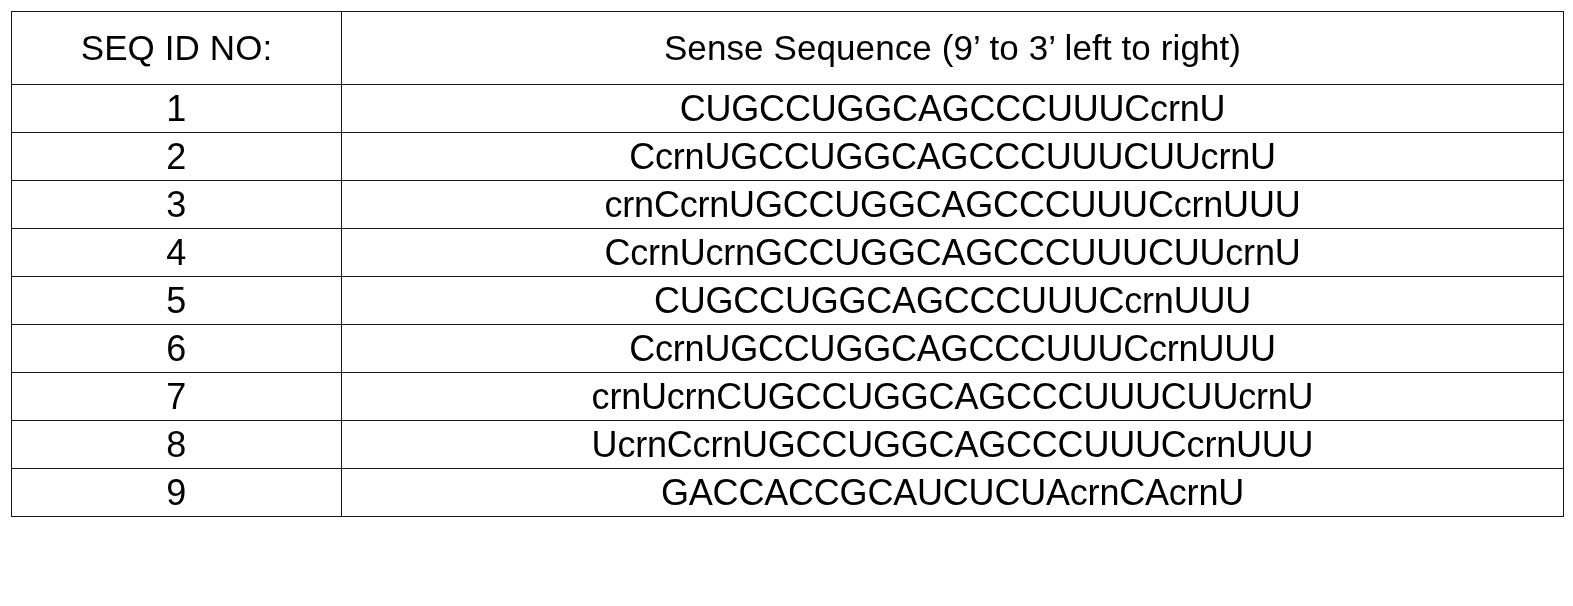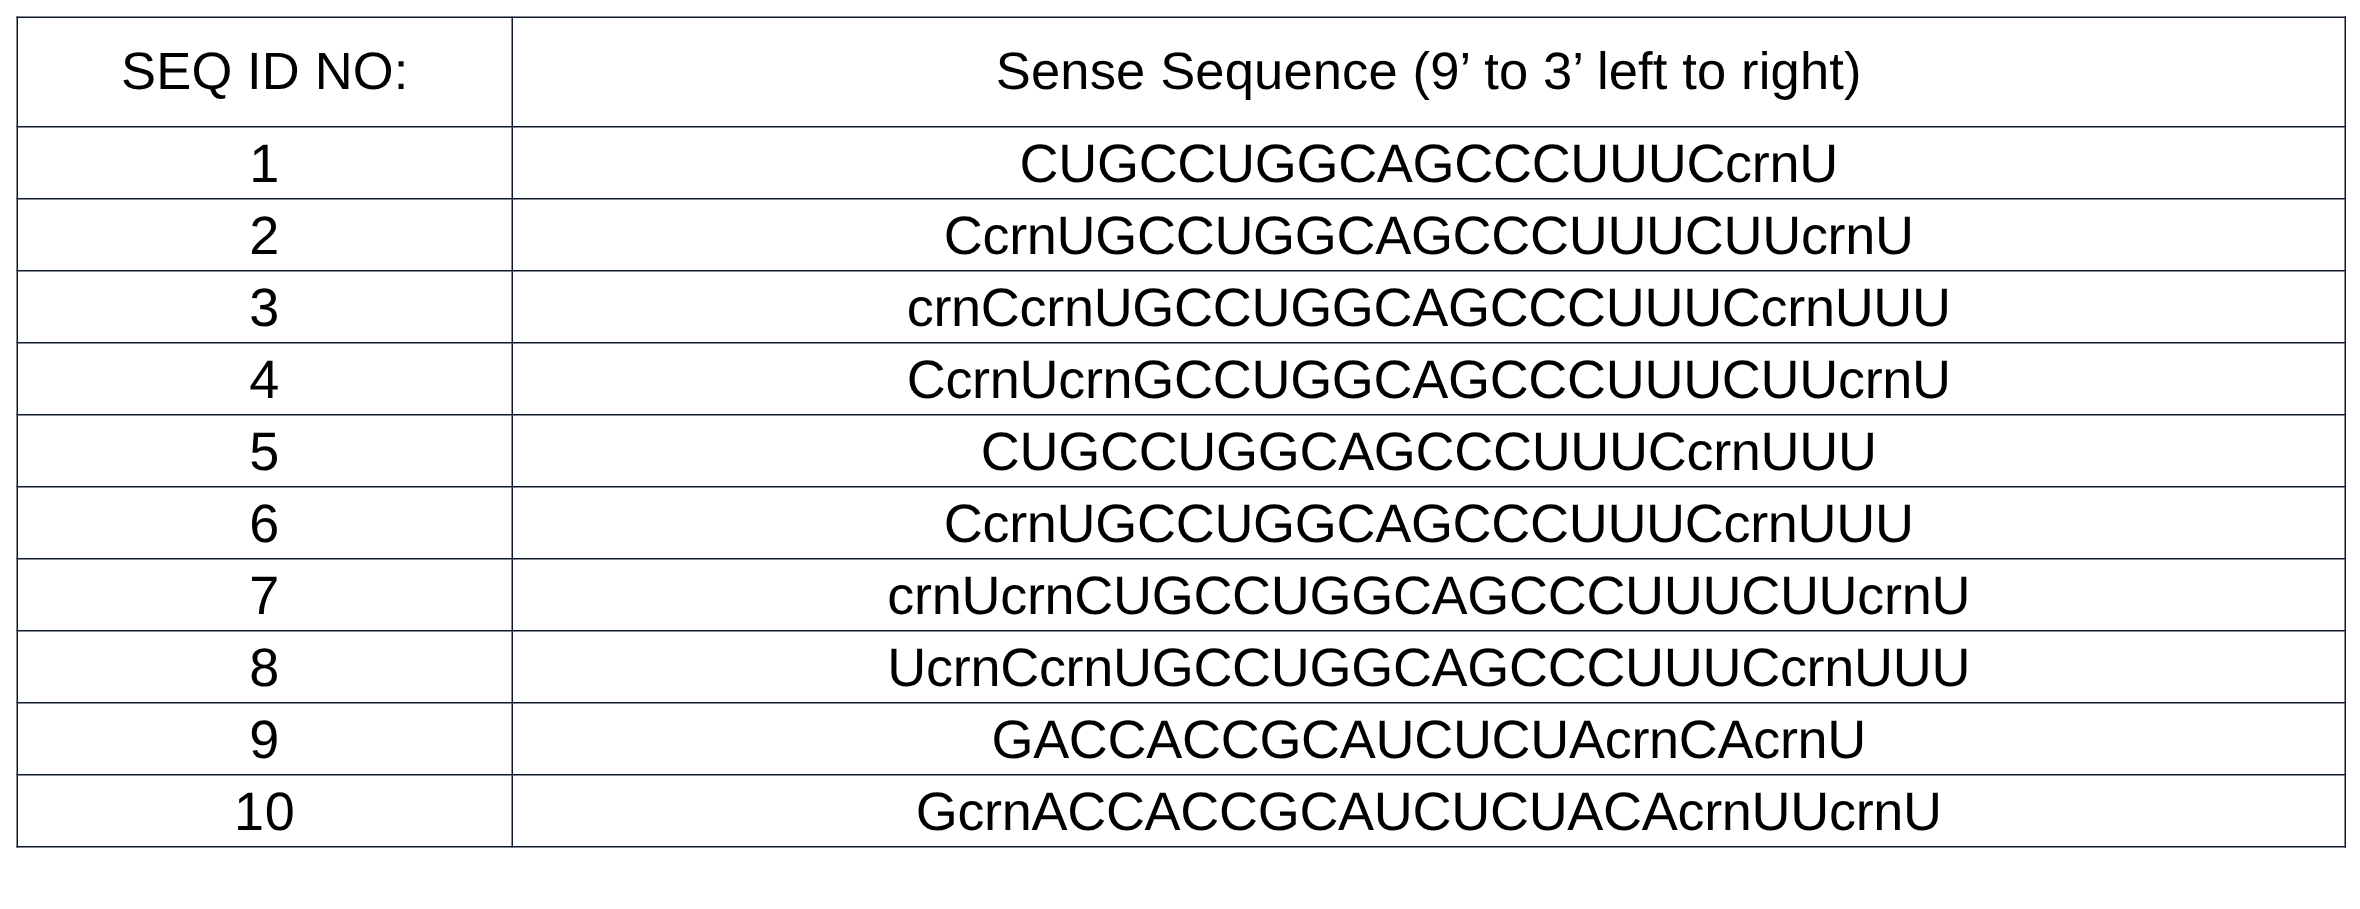--- a/index.html
+++ b/index.html
@@ -125,20 +125,16 @@
         <td class="cell-seq">crnUcrnCUGCCUGGCAGCCCUUUCUUcrnU</td>
       </tr>
       <tr>
         <td class="cell-id">8</td>
         <td class="cell-seq">UcrnCcrnUGCCUGGCAGCCCUUUCcrnUUU</td>
       </tr>
       <tr>
         <td class="cell-id">9</td>
         <td class="cell-seq">GACCACCGCAUCUCUAcrnCAcrnU</td>
       </tr>
-      <tr>
-        <td class="cell-id">10</td>
-        <td class="cell-seq">GcrnACCACCGCAUCUCUACAcrnUUcrnU</td>
-      </tr>
     </tbody>
   </table>
 
 </div>
 
 </body></html>

